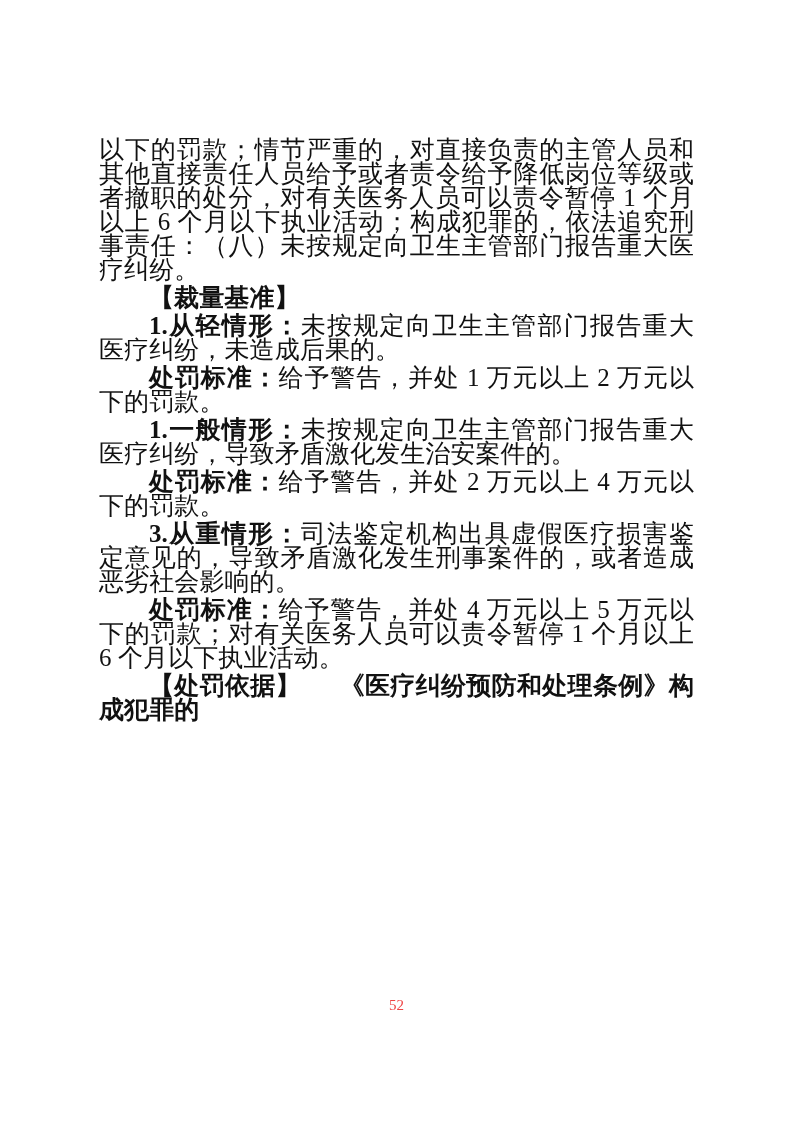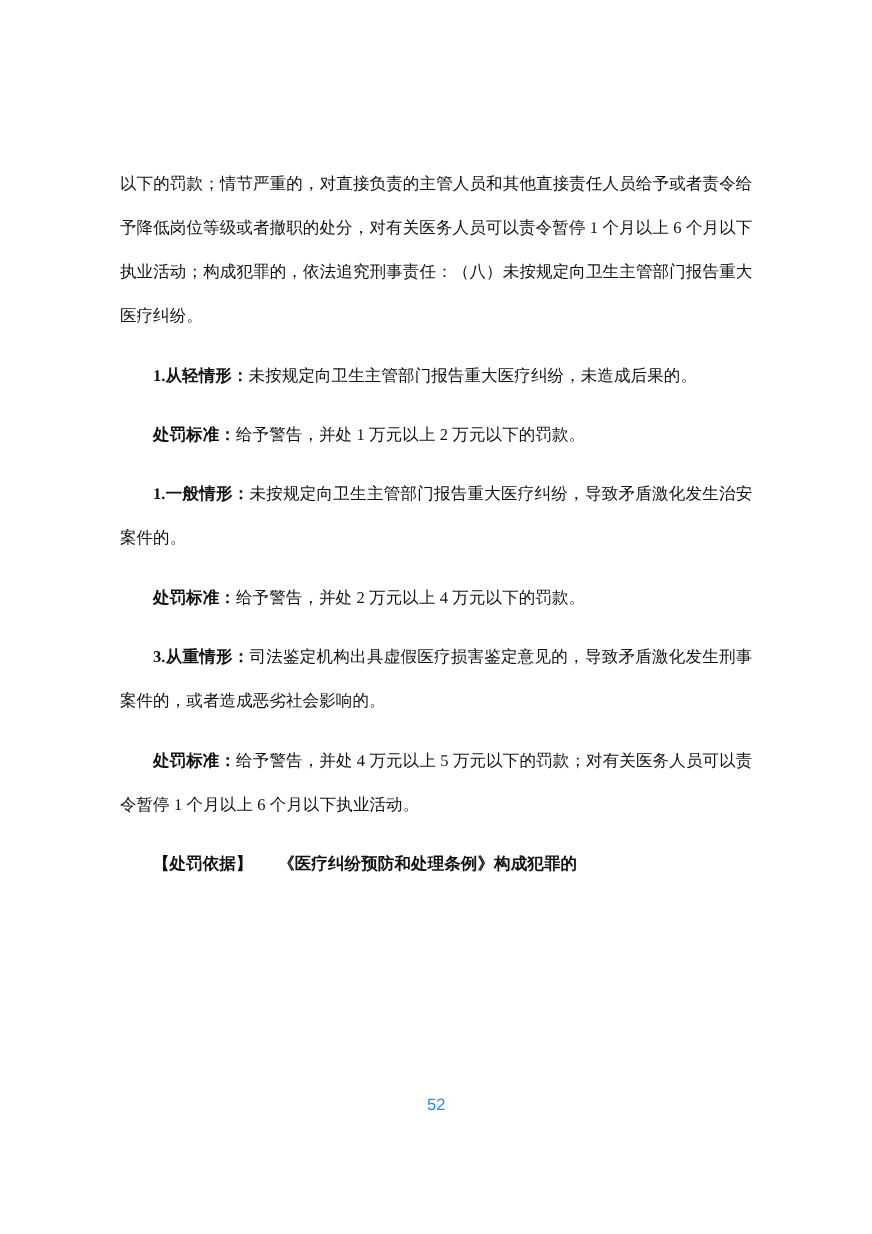--- a/index.html
+++ b/index.html
@@ -16,24 +16,24 @@
     font-family: "Liberation Serif", "DejaVu Serif", serif;
     color: #111111;
   }
   .content {
     position: absolute;
     top: 134px;
     left: 95px;
     width: 603px;
   }
   .para {
-    margin: 14px;
+    margin: 4px;
     padding: 0;
-    font-size: 15px;
-    line-height: 40px;
+    font-size: 25px;
+    line-height: 24px;
     text-align: justify;
     text-justify: inter-ideograph;
     letter-spacing: 0.1px;
     word-break: break-all;
   }
   .indent {
     text-indent: 2em;
   }
   .lead {
     font-weight: bold;
@@ -44,32 +44,33 @@
   }
   .footer {
     position: absolute;
     top: 996px;
     left: 0;
     width: 793px;
     text-align: center;
   }
   .page-num {
     font-size: 15px;
-    color: #3b82f6;
-    font-family: Liberation Sans, sans-serif;
+    color: #ef4444;
+    font-family: Liberation Serif, serif;
   }
 </style>
 </head>
 <body>
 
 <div class="page">
   <div class="content">
 
     <p class="para"><span class="lead"></span><span class="body-text">以下的罚款；情节严重的，对直接负责的主管人员和其他直接责任人员给予或者责令给予降低岗位等级或者撤职的处分，对有关医务人员可以责令暂停 1 个月以上 6 个月以下执业活动；构成犯罪的，依法追究刑事责任：（八）未按规定向卫生主管部门报告重大医疗纠纷。</span></p>
 
+    <p class="para indent"><span class="lead">【裁量基准】</span><span class="body-text"></span></p>
 
     <p class="para indent"><span class="lead">1.从轻情形：</span><span class="body-text">未按规定向卫生主管部门报告重大医疗纠纷，未造成后果的。</span></p>
 
     <p class="para indent"><span class="lead">处罚标准：</span><span class="body-text">给予警告，并处 1 万元以上 2 万元以下的罚款。</span></p>
 
     <p class="para indent"><span class="lead">1.一般情形：</span><span class="body-text">未按规定向卫生主管部门报告重大医疗纠纷，导致矛盾激化发生治安案件的。</span></p>
 
     <p class="para indent"><span class="lead">处罚标准：</span><span class="body-text">给予警告，并处 2 万元以上 4 万元以下的罚款。</span></p>
 
     <p class="para indent"><span class="lead">3.从重情形：</span><span class="body-text">司法鉴定机构出具虚假医疗损害鉴定意见的，导致矛盾激化发生刑事案件的，或者造成恶劣社会影响的。</span></p>

